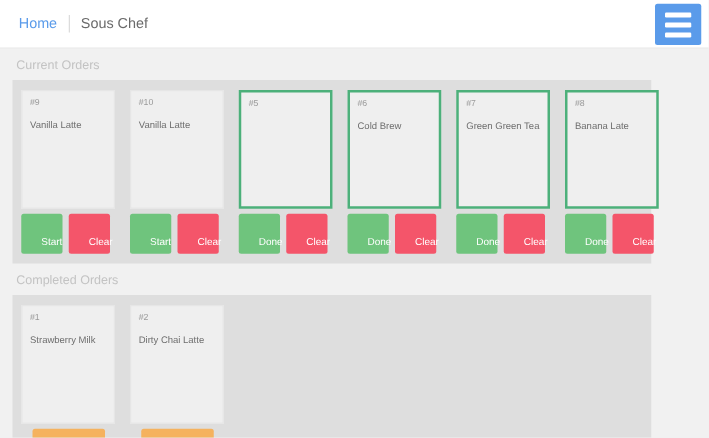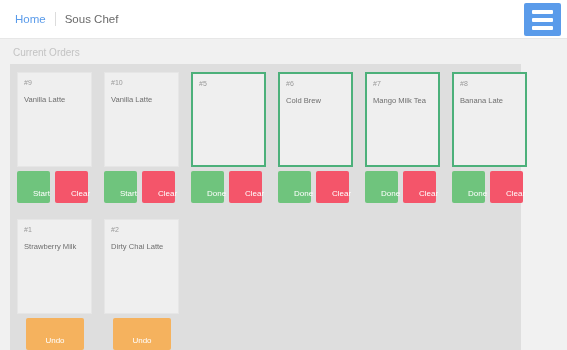--- a/index.html
+++ b/index.html
@@ -211,40 +211,41 @@
               <div class="order-name">Cold Brew</div>
             </div>
             <div class="btn-row">
               <button class="btn btn-green">Done</button>
               <button class="btn btn-red">Clear</button>
             </div>
           </div>
           <div class="order">
             <div class="card active">
               <div class="order-num">#7</div>
-              <div class="order-name">Mango Milk Tea</div>
+              <div class="order-name">Green Green Tea</div>
             </div>
             <div class="btn-row">
               <button class="btn btn-green">Done</button>
               <button class="btn btn-red">Clear</button>
             </div>
           </div>
           <div class="order">
             <div class="card active">
               <div class="order-num">#8</div>
               <div class="order-name">Banana Late</div>
             </div>
             <div class="btn-row">
               <button class="btn btn-green">Done</button>
               <button class="btn btn-red">Clear</button>
             </div>
           </div>
         </div>
       </div>
       <div class="section">
+        <div class="section-title">Completed Orders</div>
         <div class="tray completed">
           <div class="order">
             <div class="card">
               <div class="order-num">#1</div>
               <div class="order-name">Strawberry Milk</div>
             </div>
             <div class="btn-row">
               <button class="btn btn-undo">Undo</button>
             </div>
           </div>

